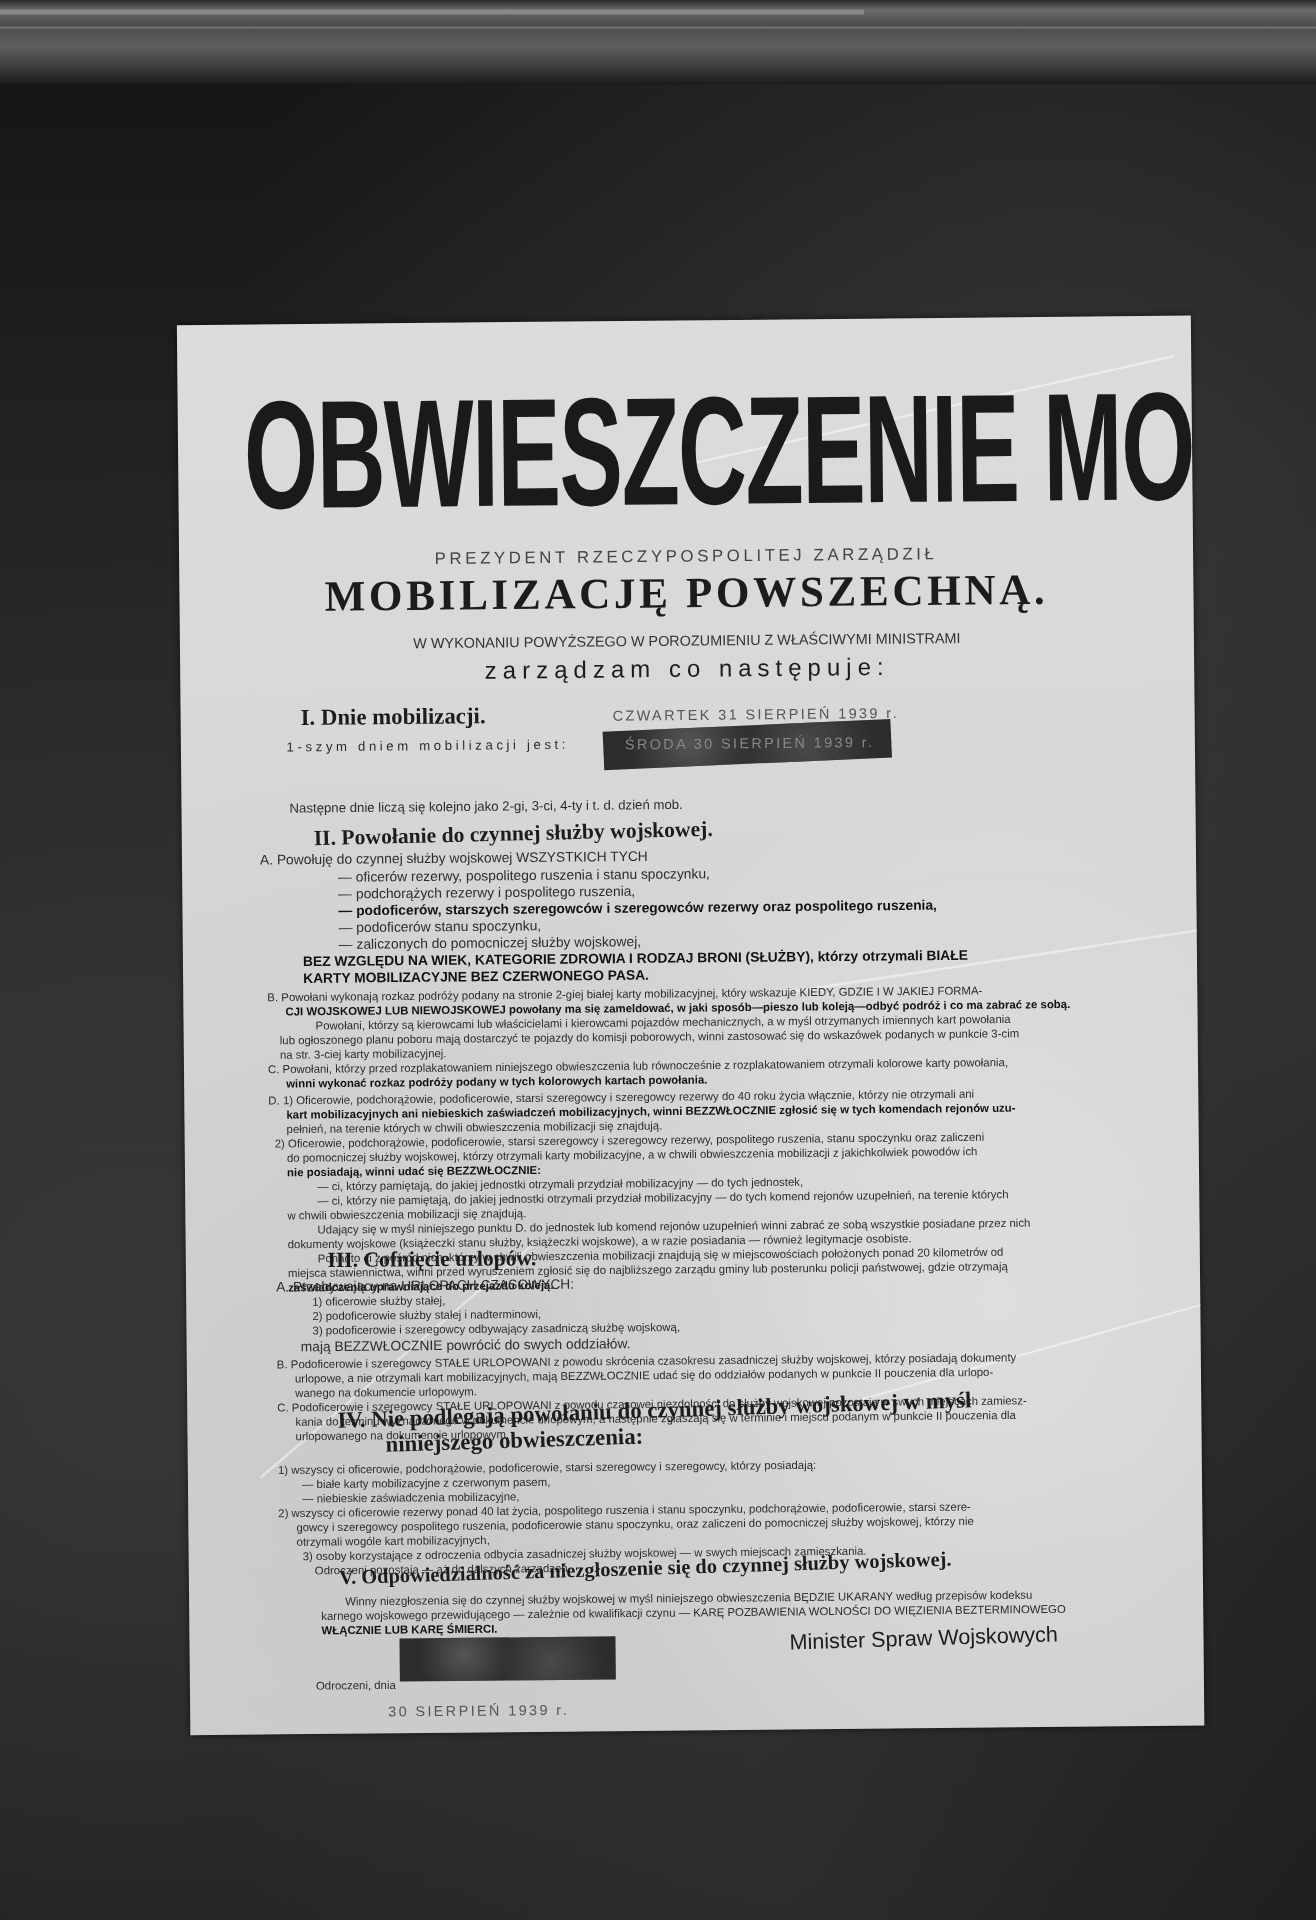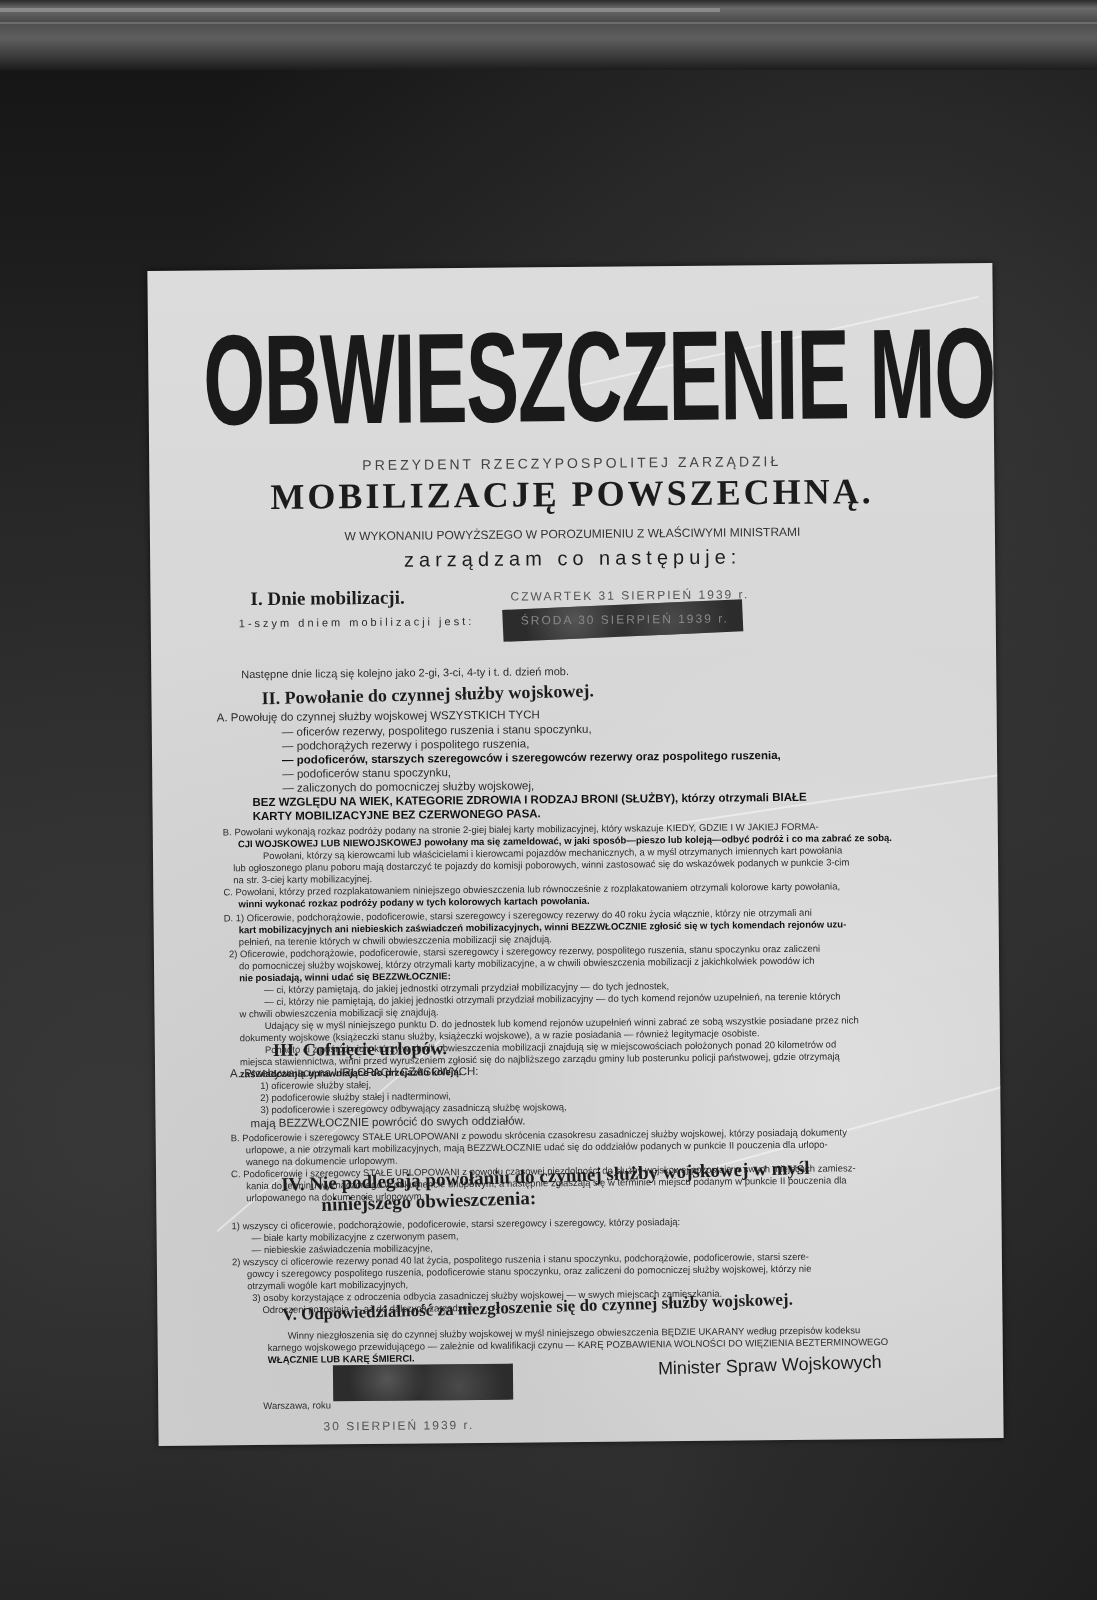--- a/index.html
+++ b/index.html
@@ -156,15 +156,15 @@
 
   <div class="sec" style="left:125px;top:1030px;font-size:17px;transform:rotate(-1.2deg);">V. Odpowiedzialność za niezgłoszenie się do czynnej służby wojskowej.</div>
   <div class="small" style="left:130px;top:1060px;">Winny niezgłoszenia się do czynnej służby wojskowej w myśl niniejszego obwieszczenia BĘDZIE UKARANY według przepisów kodeksu</div>
   <div class="small" style="left:110px;top:1072px;">karnego wojskowego przewidującego — zależnie od kwalifikacji czynu — KARĘ POZBAWIENIA WOLNOŚCI DO WIĘZIENIA BEZTERMINOWEGO</div>
   <div class="small bold" style="left:110px;top:1084px;">WŁĄCZNIE LUB KARĘ ŚMIERCI.</div>
 
   <div class="stamp" style="left:175px;top:1096px;width:180px;height:36px;"></div>
 
   <div class="sig" style="left:500px;top:1090px;transform:rotate(-1.2deg);">Minister Spraw Wojskowych</div>
 
-  <div class="small" style="left:105px;top:1130px;">Warszawa, roku</div>
+  <div class="small" style="left:105px;top:1130px;">Odroczeni, dnia</div>
   <div class="date-over" style="left:165px;top:1150px;">30 SIERPIEŃ 1939 r.</div>
 </div>
 
 </body></html>

